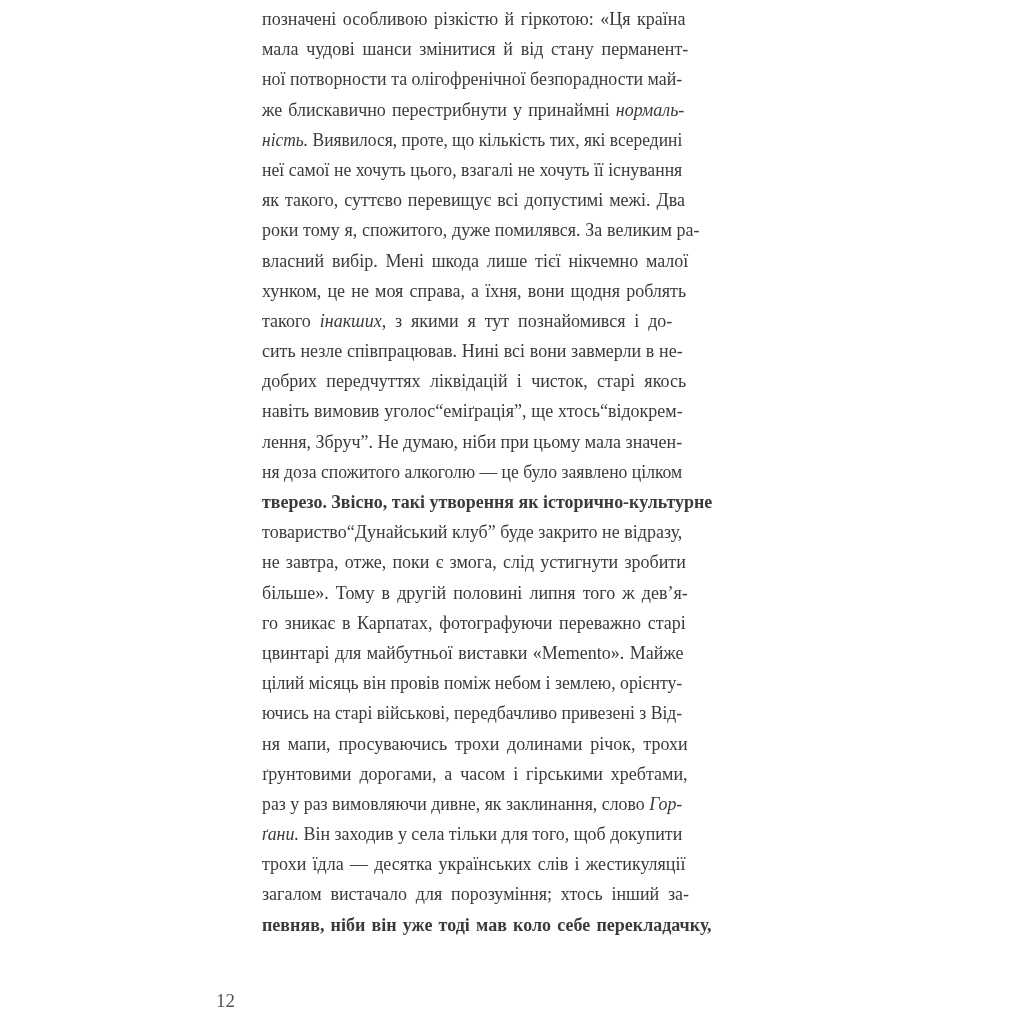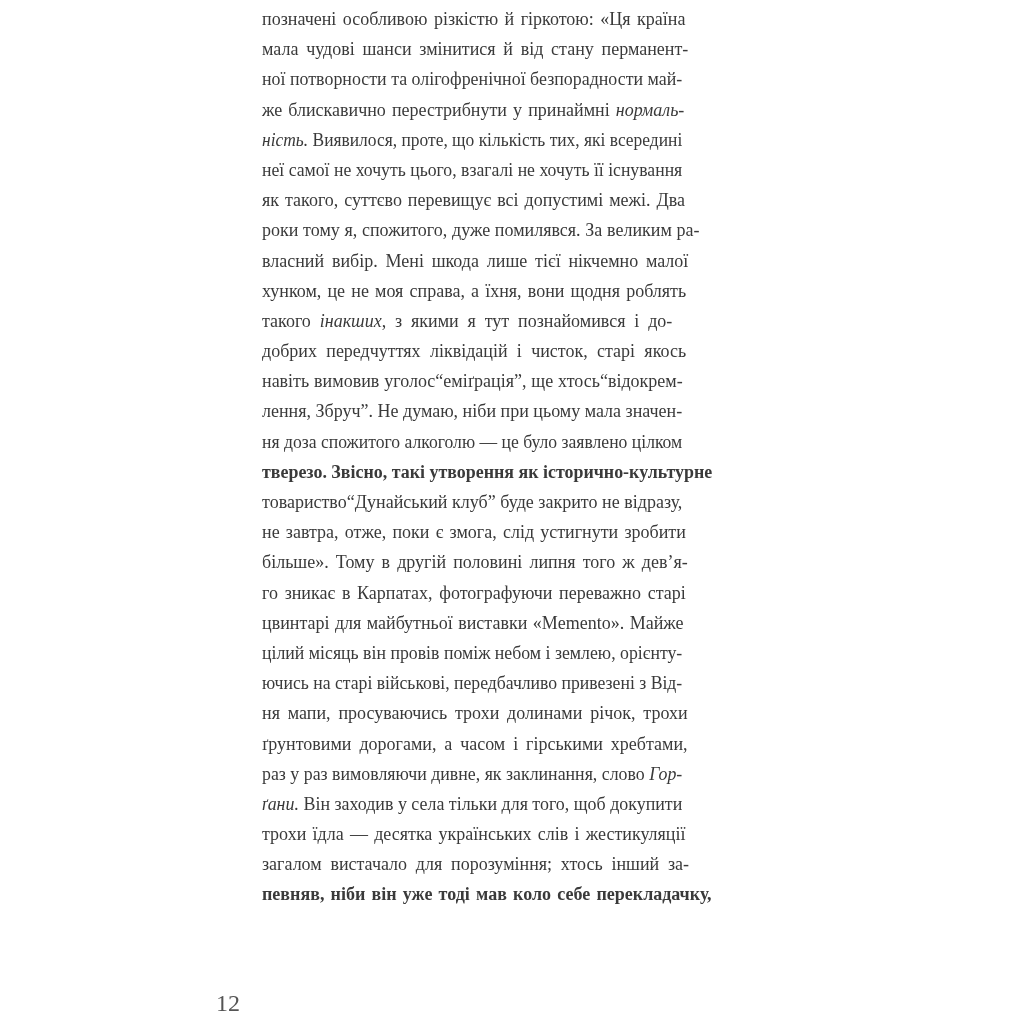--- a/index.html
+++ b/index.html
@@ -43,40 +43,41 @@
       text-align-last: justify;
     }
     .line i {
       font-style: italic;
     }
     .page-number {
       position: absolute;
       left: 216px;
       top: 990px;
       font-family: "Liberation Serif", "DejaVu Serif", serif;
-      font-size: 24px;
+      font-size: 19px;
       color: #555555;
     }
   </style>
 </head>
 <body>
 
 <div class="page">
   <div class="text-block" id="text-block">
       <div class="line" style="height: 30.19px; line-height: 30.19px; white-space: nowrap; display: block;"><span style="display: inline-block; word-spacing: 2.00781px;"><span>позначені особливою різкістю й гіркотою: «Ця країна</span></span></div>
       <div class="line" style="height: 30.19px; line-height: 30.19px; white-space: nowrap; display: block;"><span style="display: inline-block; word-spacing: 3.2433px;"><span>мала чудові шанси змінитися й від стану перманент-</span></span></div>
       <div class="line" style="height: 30.19px; line-height: 30.19px; white-space: nowrap; display: block;"><span style="display: inline-block; transform-origin: left center; transform: scaleX(0.994539);"><span>ної потворности та олігофренічної безпорадности май-</span></span></div>
       <div class="line" style="height: 30.19px; line-height: 30.19px; white-space: nowrap; display: block;"><span style="display: inline-block; word-spacing: 1.57812px;"><span>же блискавично перестрибнути у принаймні </span><i>нормаль-</i></span></div>
       <div class="line" style="height: 30.19px; line-height: 30.19px; white-space: nowrap; display: block;"><span style="display: inline-block; transform-origin: left center; transform: scaleX(0.969363);"><i>ність.</i><span> Виявилося, проте, що кількість тих, які всередині</span></span></div>
       <div class="line" style="height: 30.19px; line-height: 30.19px; white-space: nowrap; display: block;"><span style="display: inline-block; transform-origin: left center; transform: scaleX(0.982501);"><span>неї самої не хочуть цього, взагалі не хочуть її існування</span></span></div>
       <div class="line" style="height: 30.19px; line-height: 30.19px; white-space: nowrap; display: block;"><span style="display: inline-block; word-spacing: 1.46875px;"><span>як такого, суттєво перевищує всі допустимі межі. Два</span></span></div>
       <div class="line" style="height: 30.19px; line-height: 30.19px; white-space: nowrap; display: block;"><span style="display: inline-block; word-spacing: 0.220703px;"><span>роки тому я, спожитого, дуже помилявся. За великим ра-</span></span></div>
       <div class="line" style="height: 30.19px; line-height: 30.19px; white-space: nowrap; display: block;"><span style="display: inline-block; word-spacing: 3.29018px;"><span>власний вибір. Мені шкода лише тієї нікчемно малої</span></span></div>
       <div class="line" style="height: 30.19px; line-height: 30.19px; white-space: nowrap; display: block;"><span style="display: inline-block; word-spacing: 1.65972px;"><span>хунком, це не моя справа, а їхня, вони щодня роблять</span></span></div>
       <div class="line" style="height: 30.19px; line-height: 30.19px; white-space: nowrap; display: block;"><span style="display: inline-block; word-spacing: 4.37305px;"><span>такого </span><i>інакших</i><span>, з якими я тут познайомився і до-</span></span></div>
+      <div class="line" style="height: 30.19px; line-height: 30.19px; white-space: nowrap; display: block;"><span style="display: inline-block; word-spacing: 0.185547px;"><span>сить незле співпрацював. Нині всі вони завмерли в не-</span></span></div>
       <div class="line" style="height: 30.19px; line-height: 30.19px; white-space: nowrap; display: block;"><span style="display: inline-block; word-spacing: 4.79948px;"><span>добрих передчуттях ліквідацій і чисток, старі якось</span></span></div>
       <div class="line" style="height: 30.19px; line-height: 30.19px; white-space: nowrap; display: block;"><span style="display: inline-block; word-spacing: 0.425781px;"><span>навіть вимовив уголос“еміґрація”, ще хтось“відокрем-</span></span></div>
       <div class="line" style="height: 30.19px; line-height: 30.19px; white-space: nowrap; display: block;"><span style="display: inline-block; transform-origin: left center; transform: scaleX(0.999945);"><span>лення, Збруч”. Не думаю, ніби при цьому мала значен-</span></span></div>
       <div class="line" style="height: 30.19px; line-height: 30.19px; white-space: nowrap; display: block;"><span style="display: inline-block; transform-origin: left center; transform: scaleX(0.979373);"><span>ня доза спожитого алкоголю — це було заявлено цілком</span></span></div>
       <div class="line" style="height: 30.19px; line-height: 30.19px; white-space: nowrap; display: block; font-weight: bold;"><span style="display: inline-block; transform-origin: left center; transform: scaleX(0.995567);"><span>тверезо. Звісно, такі утворення як історично-культурне</span></span></div>
       <div class="line" style="height: 30.19px; line-height: 30.19px; white-space: nowrap; display: block;"><span style="display: inline-block; word-spacing: 0.090625px;"><span>товариство“Дунайський клуб” буде закрито не відразу,</span></span></div>
       <div class="line" style="height: 30.19px; line-height: 30.19px; white-space: nowrap; display: block;"><span style="display: inline-block; word-spacing: 1.69531px;"><span>не завтра, отже, поки є змога, слід устигнути зробити</span></span></div>
       <div class="line" style="height: 30.19px; line-height: 30.19px; white-space: nowrap; display: block;"><span style="display: inline-block; word-spacing: 2.58594px;"><span>більше». Тому в другій половині липня того ж дев’я-</span></span></div>
       <div class="line" style="height: 30.19px; line-height: 30.19px; white-space: nowrap; display: block;"><span style="display: inline-block; word-spacing: 2.19271px;"><span>го зникає в Карпатах, фотографуючи переважно старі</span></span></div>
       <div class="line" style="height: 30.19px; line-height: 30.19px; white-space: nowrap; display: block;"><span style="display: inline-block; word-spacing: 0.925px;"><span>цвинтарі для майбутньої виставки «Memento». Майже</span></span></div>

